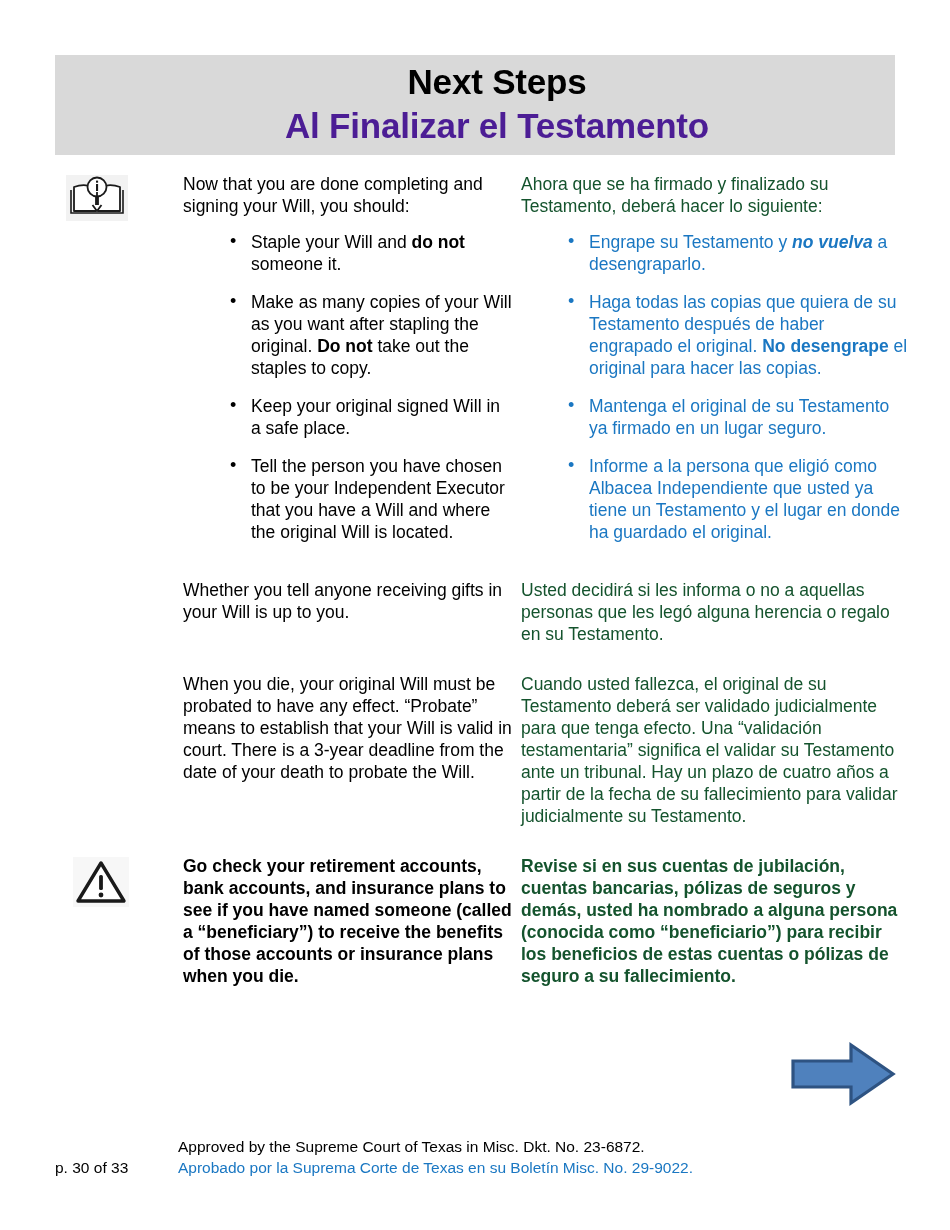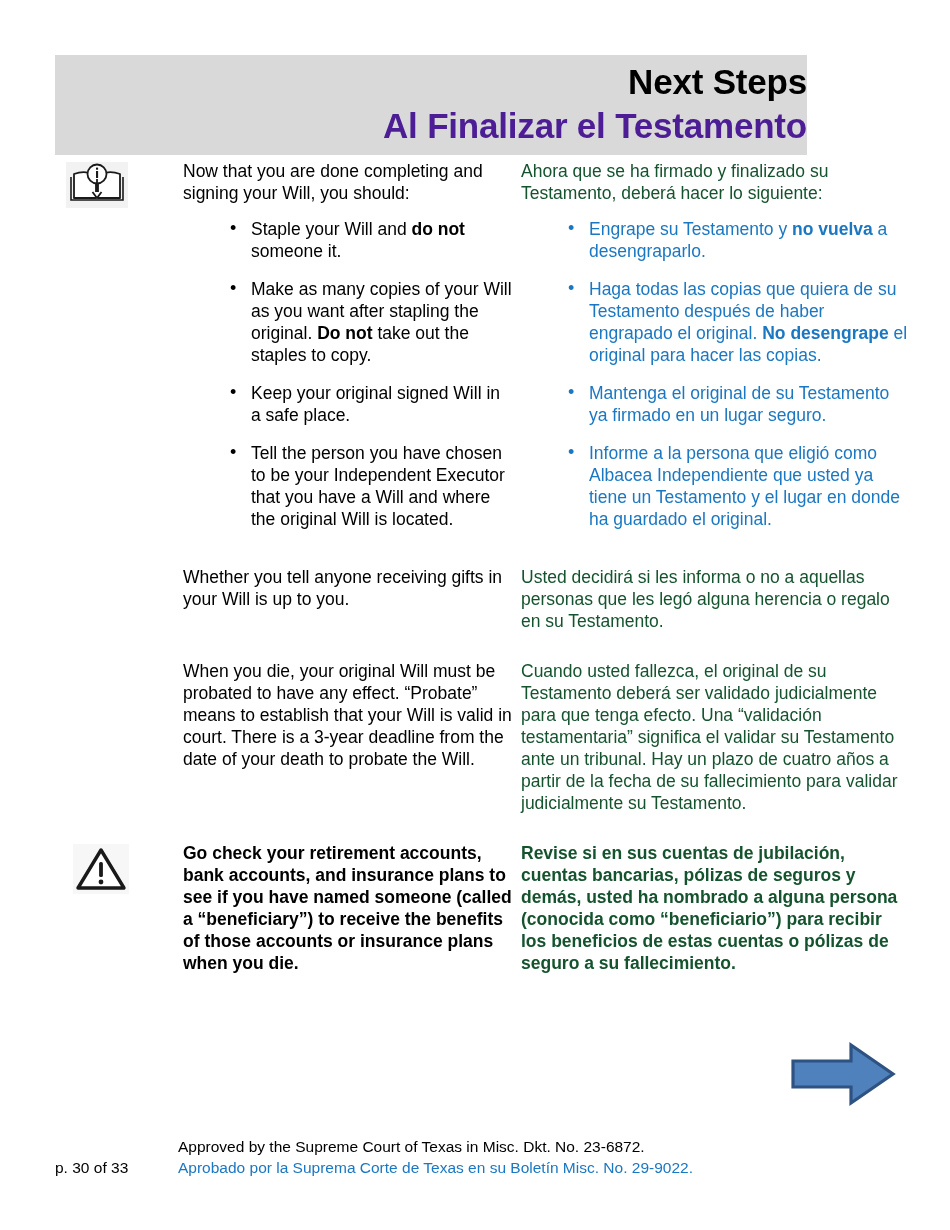--- a/index.html
+++ b/index.html
@@ -14,24 +14,24 @@
     font-family: "Liberation Sans", sans-serif;
     color: #000000;
     overflow: hidden;
   }
 
   
   .header-banner {
     position: absolute;
     left: 55px;
     top: 55px;
-    width: 752px;
+    width: 840px;
     height: 100px;
     background: #d9d9d9;
-    text-align: right;
+    text-align: center;
     box-sizing: border-box;
     padding-top: 5px;
     padding-left: 44px;
   }
   .header-title-en {
     font-size: 35px;
     font-weight: bold;
     color: #000000;
     line-height: 44px;
     letter-spacing: -0.2px;
@@ -41,21 +41,21 @@
     font-weight: bold;
     color: #4c1d95;
     line-height: 44px;
     letter-spacing: -0.2px;
   }
 
   
   .content {
     position: absolute;
     left: 55px;
-    top: 160px;
+    top: 173px;
     width: 855px;
   }
   .row {
     display: flex;
     align-items: flex-start;
   }
   .col-icon {
     width: 128px;
     flex: 0 0 128px;
     padding-top: 2px;
@@ -204,21 +204,21 @@
         <li><span><span>Staple your Will and </span><span style="font-weight: bold;">do not</span><span> someone it.</span></span></li>
         <li><span><span>Make as many copies of your Will as you want after stapling the original. </span><span style="font-weight: bold;">Do not</span><span> take out the staples to copy.</span></span></li>
         <li><span><span>Keep your original signed Will in a safe place.</span></span></li>
         <li><span><span>Tell the person you have chosen to be your Independent Executor that you have a Will and where the original Will is located.</span></span></li>
       </ul>
     </div>
 
     <div class="col-es">
       <p class="para es">Ahora que se ha firmado y finalizado su Testamento, deberá hacer lo siguiente:</p>
       <ul class="bullets es">
-        <li><span><span>Engrape su Testamento y </span><span style="font-weight: bold;">no vuelva</span><span> a desengraparlo.</span></span></li>
+        <li><span><span>Engrape su Testamento y </span><span style="font-weight: bold; font-style: italic;">no vuelva</span><span> a desengraparlo.</span></span></li>
         <li><span><span>Haga todas las copias que quiera de su Testamento después de haber engrapado el original. </span><span style="font-weight: bold;">No desengrape</span><span> el original para hacer las copias.</span></span></li>
         <li><span><span>Mantenga el original de su Testamento ya firmado en un lugar seguro.</span></span></li>
         <li><span><span>Informe a la persona que eligió como Albacea Independiente que usted ya tiene un Testamento y el lugar en donde ha guardado el original.</span></span></li>
       </ul>
     </div>
   </div>
 
   <div class="spacer-lg"></div>
 
   <div class="row">

